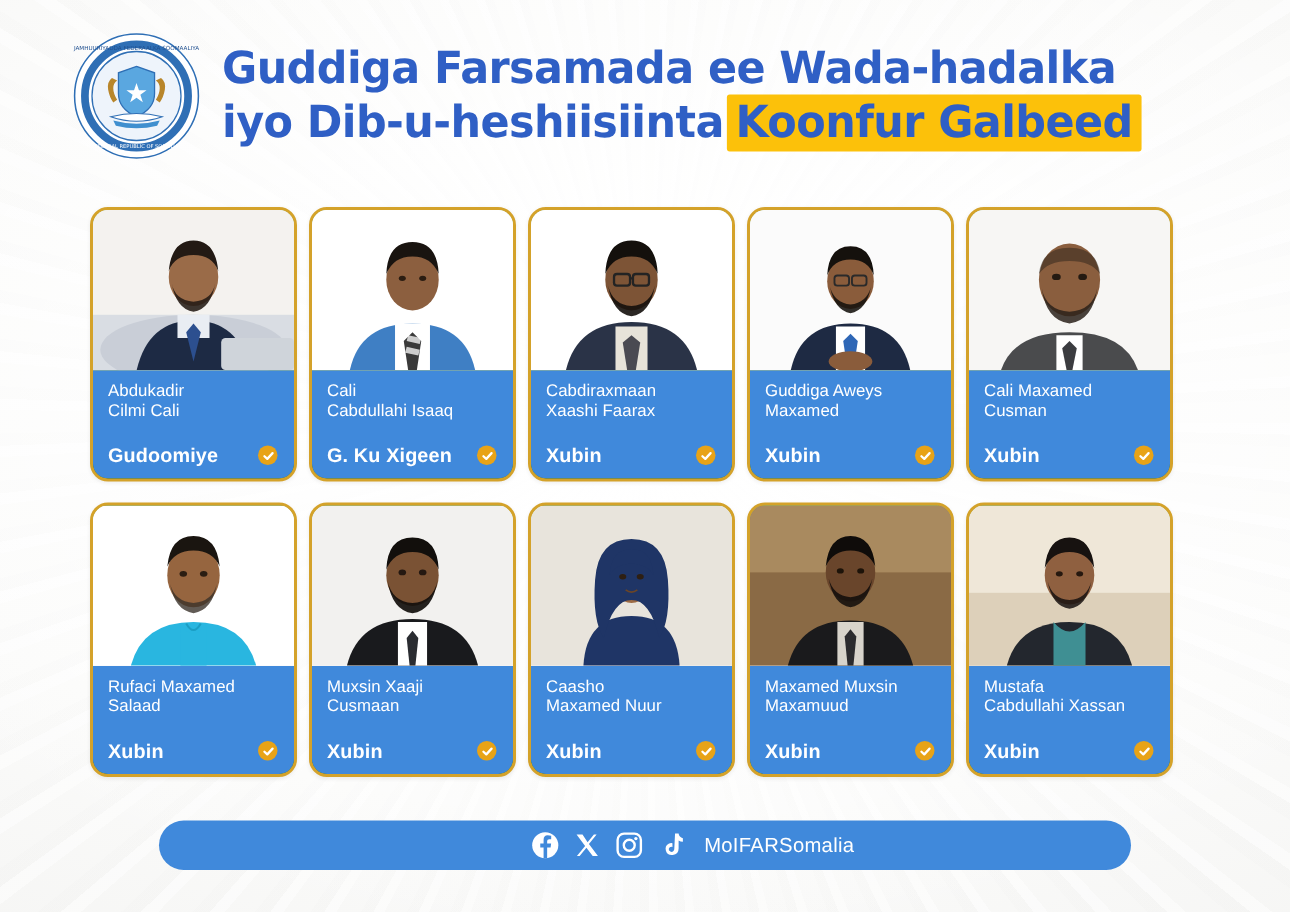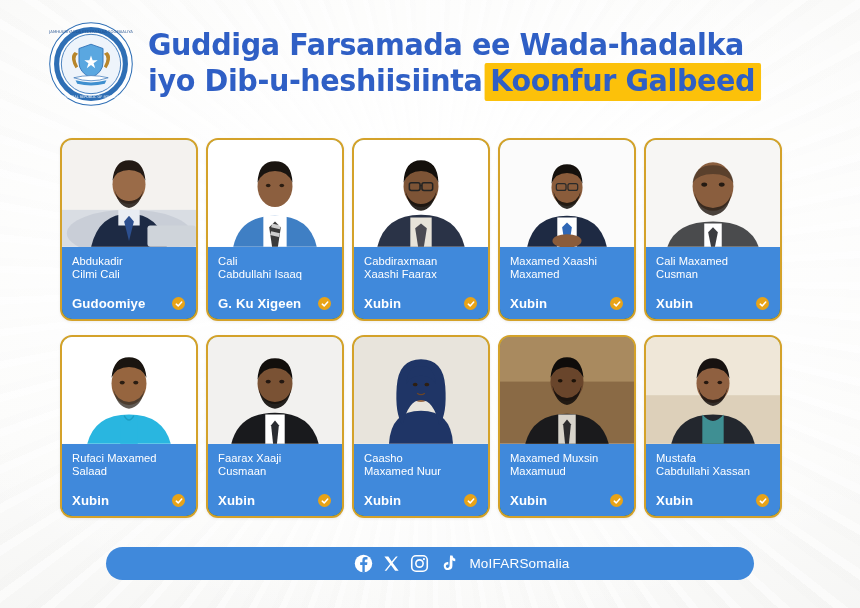--- a/index.html
+++ b/index.html
@@ -338,21 +338,21 @@
             <path d="M69 85 l5 5 -3 20 -4 0 -3 -20 Z" fill="#2f67b6"></path>
             <ellipse cx="69" cy="49" rx="16" ry="19" fill="#8a5c3b"></ellipse>
             <path d="M53 45 q1 -20 16 -20 q15 0 16 20 q-4 -11 -16 -11 q-12 0 -16 11 Z" fill="#15110d"></path>
             <path d="M55 53 q3 16 14 18 q11 -2 14 -18 q-3 11 -14 12 q-11 -1 -14 -12 Z" fill="#15110d" opacity="0.88"></path>
             <rect x="58" y="45" width="10" height="7" rx="2" fill="none" stroke="#2a2a2a" stroke-width="1.3"></rect>
             <rect x="70" y="45" width="10" height="7" rx="2" fill="none" stroke="#2a2a2a" stroke-width="1.3"></rect>
             <ellipse cx="69" cy="104" rx="15" ry="7" fill="#8a5c3b"></ellipse>
           </svg>
         </div>
         <div class="info">
-          <div class="pname">Maxamed Xaashi</div>
+          <div class="pname">Guddiga Aweys</div>
           <div class="pname">Maxamed</div>
           <div class="prole-row">
             <span class="prole">Xubin</span>
             <span class="verified">
                 <svg viewBox="0 0 10 10">
                   <path d="M1.6 5.2 L4 7.4 L8.4 2.6" fill="none" stroke="#ffffff" stroke-width="1.9" stroke-linecap="round" stroke-linejoin="round"></path>
                 </svg>
               </span>
           </div>
         </div>
@@ -426,21 +426,21 @@
             <path d="M59 80 h20 v30 h-20 Z" fill="#ffffff"></path>
             <path d="M69 86 l4 5 -2 19 -4 0 -2 -19 Z" fill="#2a2c31"></path>
             <ellipse cx="69" cy="48" rx="18" ry="21" fill="#7a5234"></ellipse>
             <path d="M51 44 q1 -22 18 -22 q17 0 18 22 q-5 -12 -18 -12 q-13 0 -18 12 Z" fill="#120f0c"></path>
             <path d="M52 52 q3 20 17 22 q14 -2 17 -22 q-3 14 -17 15 q-14 -1 -17 -15 Z" fill="#120f0c" opacity="0.92"></path>
             <ellipse cx="62" cy="46" rx="2.6" ry="2" fill="#241811"></ellipse>
             <ellipse cx="76" cy="46" rx="2.6" ry="2" fill="#241811"></ellipse>
           </svg>
         </div>
         <div class="info">
-          <div class="pname">Faarax Xaaji</div>
+          <div class="pname">Muxsin Xaaji</div>
           <div class="pname">Cusmaan</div>
           <div class="prole-row">
             <span class="prole">Xubin</span>
             <span class="verified">
                 <svg viewBox="0 0 10 10">
                   <path d="M1.6 5.2 L4 7.4 L8.4 2.6" fill="none" stroke="#ffffff" stroke-width="1.9" stroke-linecap="round" stroke-linejoin="round"></path>
                 </svg>
               </span>
           </div>
         </div>

